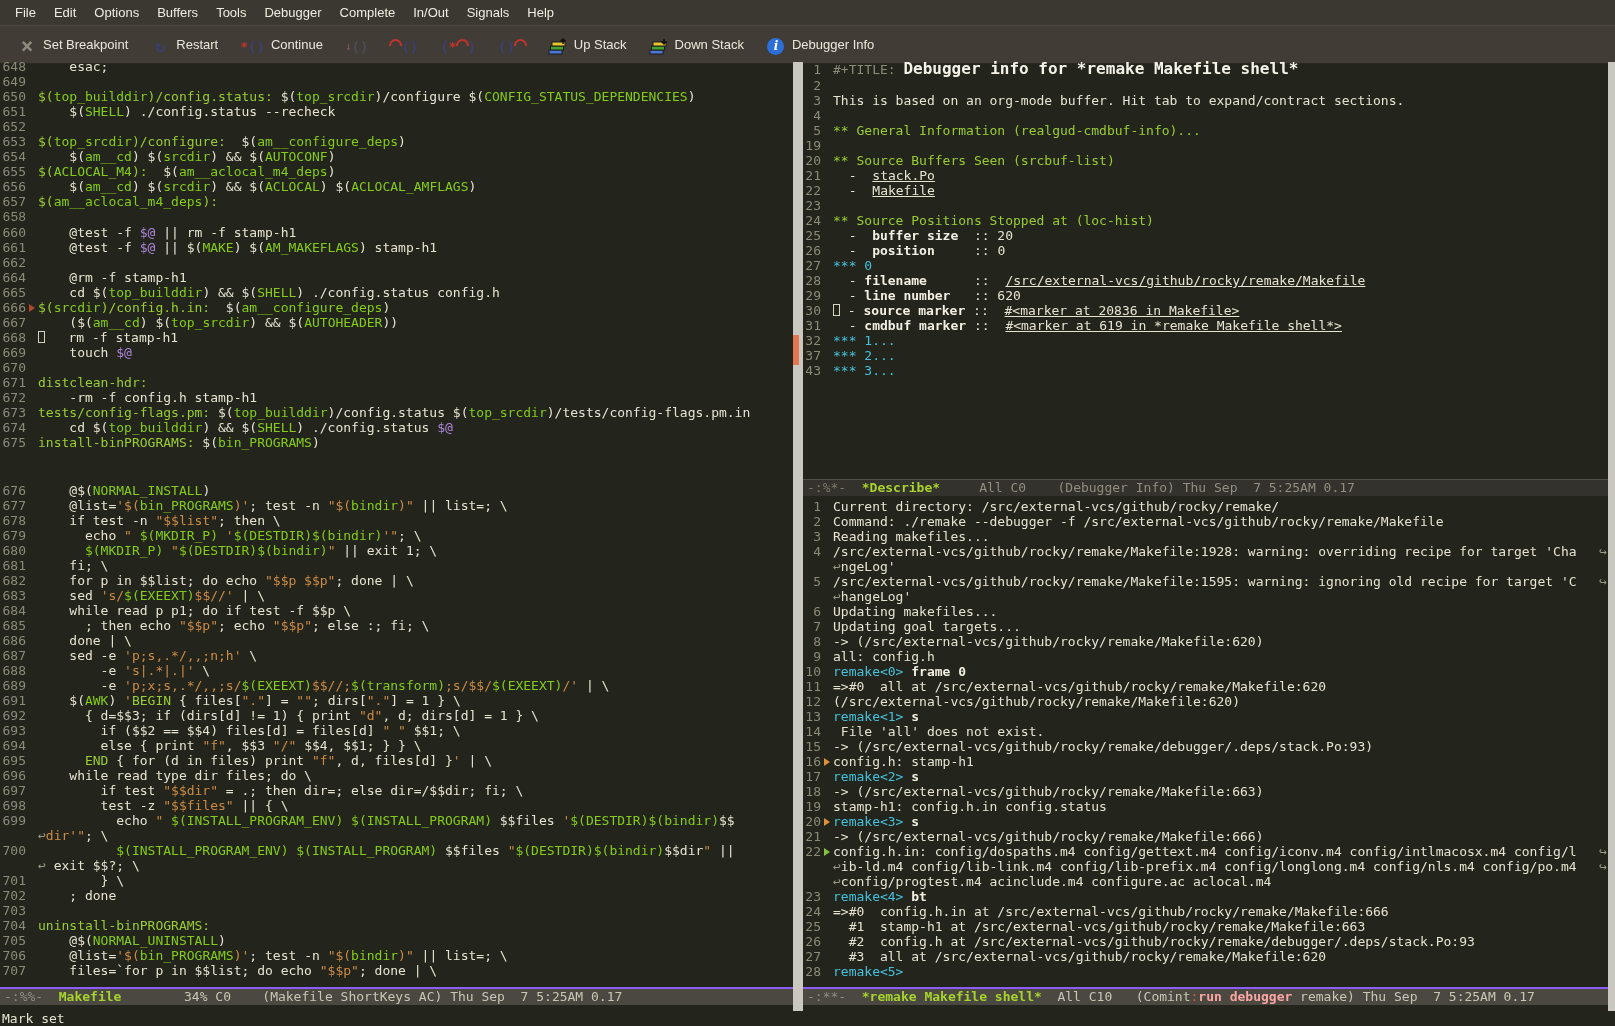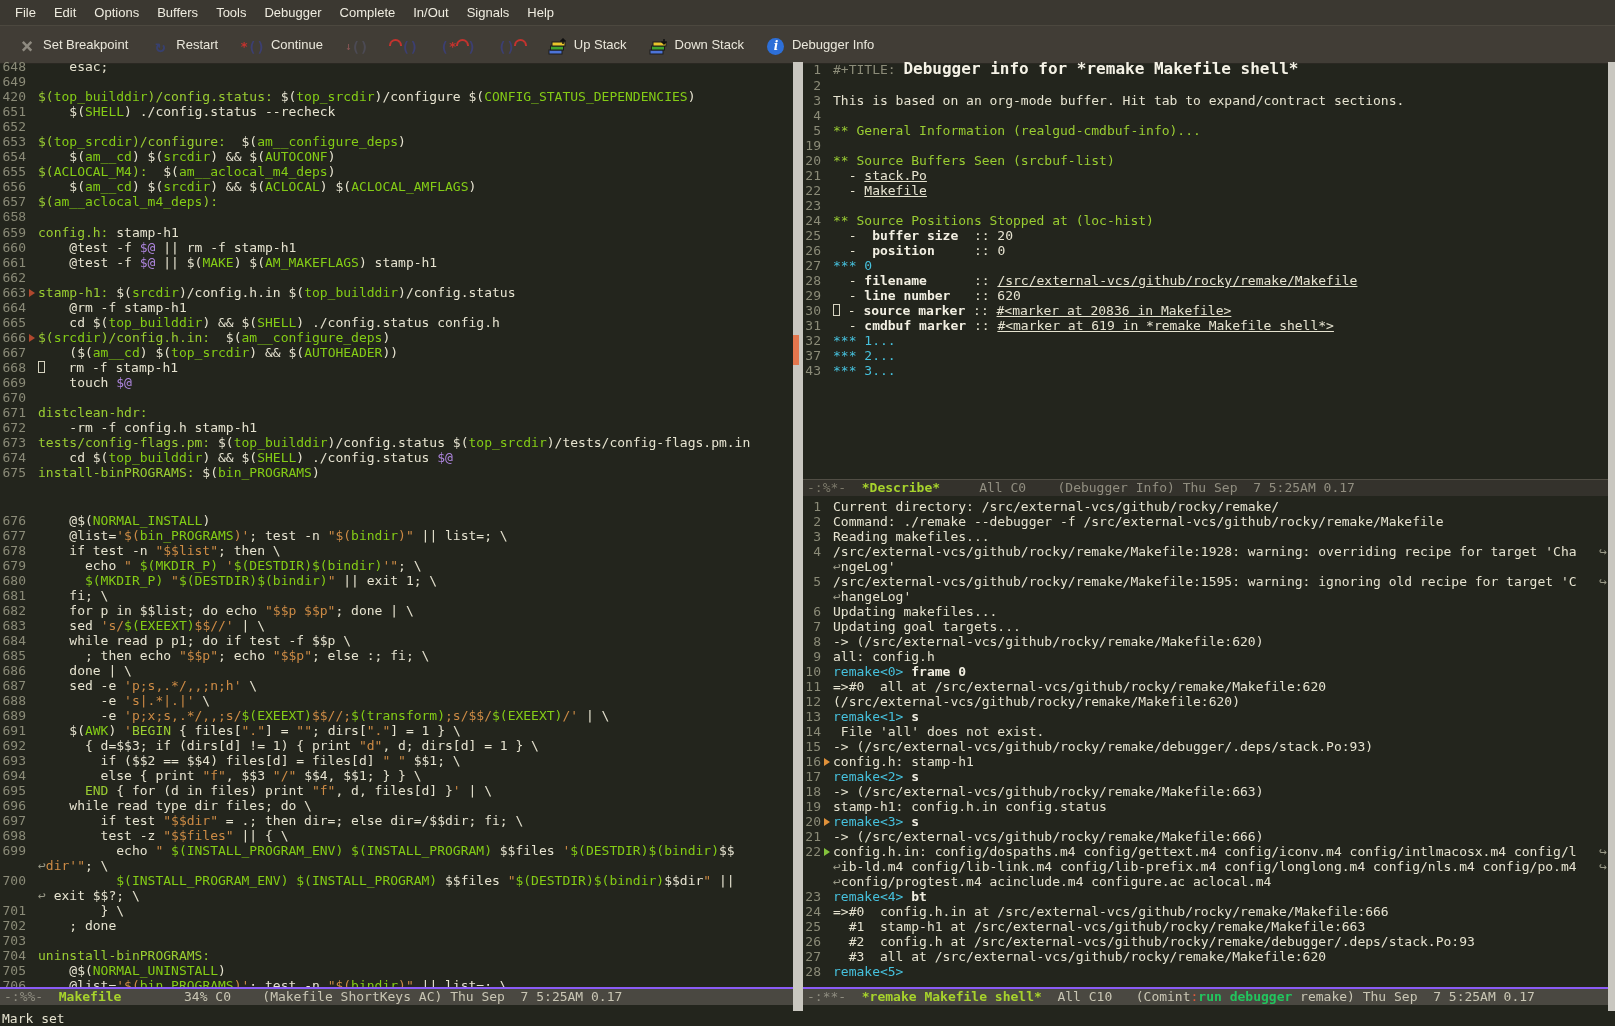--- a/index.html
+++ b/index.html
@@ -44,34 +44,34 @@
   .mk-red::before,.mk-orange::before,.mk-green::before{content:"";position:absolute;left:0;top:1px;
     border-top:4px solid transparent;border-bottom:4px solid transparent;}
   .mk-red::before{border-left:6px solid #b0482e;}
   .mk-orange::before{border-left:6px solid #e0913a;}
   .mk-green::before{border-left:6px solid #84c33c;}
 
   
   .c-t{color:#e6e3d0;} .c-g{color:#9acd32;} .c-o{color:#84cc16;} .c-s{color:#cd8b45;}
   .c-p{color:#ad85dd;} .c-c{color:#46c1dd;} .c-d{color:#8b8b78;}
   .c-b{color:#f2efe2;font-weight:bold;}
-  .c-u{color:#e6e3d0;text-decoration:underline;cursor:pointer;}
+  .c-u{color:#e6e3d0;text-decoration:underline;cursor:pointer;margin-left:8px;}
   .c-w{color:#9a9a88;} .c-we{float:right;color:#9a9a88;margin-right:1px;}
   .c-title{color:#f5f2e6;font-weight:bold;font-size:16px;line-height:19px;}
   .c-box{display:inline-block;width:7px;height:12px;border:1px solid #d6d3c0;vertical-align:-2px;
     box-sizing:border-box;}
 
   
   .modeline{height:16px;flex:none;background:#4a4841;border-top:2px solid #8b5cf6;
     font:13px "DejaVu Sans Mono","DejaVu Sans",monospace;line-height:15px;padding-left:4px;
     white-space:pre;overflow:hidden;}
   .modeline.inactive{background:#34322c;border-top:1px solid #514e45;}
   .c-mld{color:#8f8d80;} .c-mln{color:#a7d32c;font-weight:bold;} .c-mlt{color:#c9c6b4;}
   .inactive .c-mlt{color:#918e80;} .inactive .c-mld{color:#7b7869;}
-  .c-mlc{color:#e05a3a;} .c-mlr{color:#22c55e;font-weight:bold;}
+  .c-mlc{color:#e05a3a;} .c-mlr{color:#fca5a5;font-weight:bold;}
 
   
   .vstrip{position:absolute;top:62px;height:949px;background:#c9c7c0;z-index:5;}
   #strip-mid{left:793px;width:10px;}
   #strip-right{left:1608px;width:7px;}
   .thumb-orange{position:absolute;left:793px;top:335px;width:6px;height:30px;background:#e4764d;z-index:6;}
 
   
   .minibuffer{position:absolute;left:0;bottom:0;width:100%;height:15px;background:#23251d;
     font:13px "DejaVu Sans Mono","DejaVu Sans",monospace;line-height:15px;color:#e6e3d0;
@@ -167,34 +167,32 @@
         </span>
         <span class="tb-label">Debugger Info</span>
       </div>
     </div>
 
   <div class="main">
     <section class="col-left">
       <div class="pane" id="pane-left">
           <div class="row"><span class="ln" style="width: 24px;">648</span><span class="mk"></span><span class="c-t">    esac;</span></div>
           <div class="row"><span class="ln" style="width: 24px;">649</span><span class="mk"></span></div>
-          <div class="row"><span class="ln" style="width: 24px;">420</span><span class="mk"></span><span class="c-g">$(</span><span class="c-o">top_builddir</span><span class="c-g">)/config.status:</span><span class="c-t"> $(</span><span class="c-o">top_srcdir</span><span class="c-t">)/configure $(</span><span class="c-o">CONFIG_STATUS_DEPENDENCIES</span><span class="c-t">)</span></div>
+          <div class="row"><span class="ln" style="width: 24px;">650</span><span class="mk"></span><span class="c-g">$(</span><span class="c-o">top_builddir</span><span class="c-g">)/config.status:</span><span class="c-t"> $(</span><span class="c-o">top_srcdir</span><span class="c-t">)/configure $(</span><span class="c-o">CONFIG_STATUS_DEPENDENCIES</span><span class="c-t">)</span></div>
           <div class="row"><span class="ln" style="width: 24px;">651</span><span class="mk"></span><span class="c-t">    $(</span><span class="c-o">SHELL</span><span class="c-t">) ./config.status --recheck</span></div>
           <div class="row"><span class="ln" style="width: 24px;">652</span><span class="mk"></span></div>
           <div class="row"><span class="ln" style="width: 24px;">653</span><span class="mk"></span><span class="c-g">$(</span><span class="c-o">top_srcdir</span><span class="c-g">)/configure:</span><span class="c-t">  $(</span><span class="c-o">am__configure_deps</span><span class="c-t">)</span></div>
           <div class="row"><span class="ln" style="width: 24px;">654</span><span class="mk"></span><span class="c-t">    $(</span><span class="c-o">am__cd</span><span class="c-t">) $(</span><span class="c-o">srcdir</span><span class="c-t">) &amp;&amp; $(</span><span class="c-o">AUTOCONF</span><span class="c-t">)</span></div>
           <div class="row"><span class="ln" style="width: 24px;">655</span><span class="mk"></span><span class="c-g">$(</span><span class="c-o">ACLOCAL_M4</span><span class="c-g">):</span><span class="c-t">  $(</span><span class="c-o">am__aclocal_m4_deps</span><span class="c-t">)</span></div>
           <div class="row"><span class="ln" style="width: 24px;">656</span><span class="mk"></span><span class="c-t">    $(</span><span class="c-o">am__cd</span><span class="c-t">) $(</span><span class="c-o">srcdir</span><span class="c-t">) &amp;&amp; $(</span><span class="c-o">ACLOCAL</span><span class="c-t">) $(</span><span class="c-o">ACLOCAL_AMFLAGS</span><span class="c-t">)</span></div>
           <div class="row"><span class="ln" style="width: 24px;">657</span><span class="mk"></span><span class="c-g">$(</span><span class="c-o">am__aclocal_m4_deps</span><span class="c-g">):</span></div>
           <div class="row"><span class="ln" style="width: 24px; font-family: Liberation Mono, monospace;">658</span><span class="mk"></span></div>
-          <div class="row"><span class="ln" style="width: 24px;">659</span><span class="mk"></span><span class="c-g">config.h:</span><span class="c-t"> stamp-h1</span></div>
           <div class="row"><span class="ln" style="width: 24px;">660</span><span class="mk"></span><span class="c-t">    @test -f </span><span class="c-p">$@</span><span class="c-t"> || rm -f stamp-h1</span></div>
           <div class="row"><span class="ln" style="width: 24px;">661</span><span class="mk"></span><span class="c-t">    @test -f </span><span class="c-p">$@</span><span class="c-t"> || $(</span><span class="c-o">MAKE</span><span class="c-t">) $(</span><span class="c-o">AM_MAKEFLAGS</span><span class="c-t">) stamp-h1</span></div>
           <div class="row"><span class="ln" style="width: 24px;">662</span><span class="mk"></span></div>
-          <div class="row"><span class="ln" style="width: 24px;">663</span><span class="mk mk-red"></span><span class="c-g">stamp-h1:</span><span class="c-t"> $(</span><span class="c-o">srcdir</span><span class="c-t">)/config.h.in $(</span><span class="c-o">top_builddir</span><span class="c-t">)/config.status</span></div>
           <div class="row"><span class="ln" style="width: 24px;">664</span><span class="mk"></span><span class="c-t">    @rm -f stamp-h1</span></div>
           <div class="row"><span class="ln" style="width: 24px;">665</span><span class="mk"></span><span class="c-t">    cd $(</span><span class="c-o">top_builddir</span><span class="c-t">) &amp;&amp; $(</span><span class="c-o">SHELL</span><span class="c-t">) ./config.status config.h</span></div>
           <div class="row"><span class="ln" style="width: 24px;">666</span><span class="mk mk-red"></span><span class="c-g">$(</span><span class="c-o">srcdir</span><span class="c-g">)/config.h.in:</span><span class="c-t">  $(</span><span class="c-o">am__configure_deps</span><span class="c-t">)</span></div>
           <div class="row"><span class="ln" style="width: 24px;">667</span><span class="mk"></span><span class="c-t">    ($(</span><span class="c-o">am__cd</span><span class="c-t">) $(</span><span class="c-o">top_srcdir</span><span class="c-t">) &amp;&amp; $(</span><span class="c-o">AUTOHEADER</span><span class="c-t">))</span></div>
           <div class="row"><span class="ln" style="width: 24px;">668</span><span class="mk"></span><span class="c-box"> </span><span class="c-t">   rm -f stamp-h1</span></div>
           <div class="row"><span class="ln" style="width: 24px;">669</span><span class="mk"></span><span class="c-t">    touch </span><span class="c-p">$@</span></div>
           <div class="row"><span class="ln" style="width: 24px;">670</span><span class="mk"></span></div>
           <div class="row"><span class="ln" style="width: 24px;">671</span><span class="mk"></span><span class="c-g">distclean-hdr:</span></div>
           <div class="row"><span class="ln" style="width: 24px;">672</span><span class="mk"></span><span class="c-t">    -rm -f config.h stamp-h1</span></div>
           <div class="row"><span class="ln" style="width: 24px;">673</span><span class="mk"></span><span class="c-g">tests/config-flags.pm:</span><span class="c-t"> $(</span><span class="c-o">top_builddir</span><span class="c-t">)/config.status $(</span><span class="c-o">top_srcdir</span><span class="c-t">)/tests/config-flags.pm.in</span></div>

